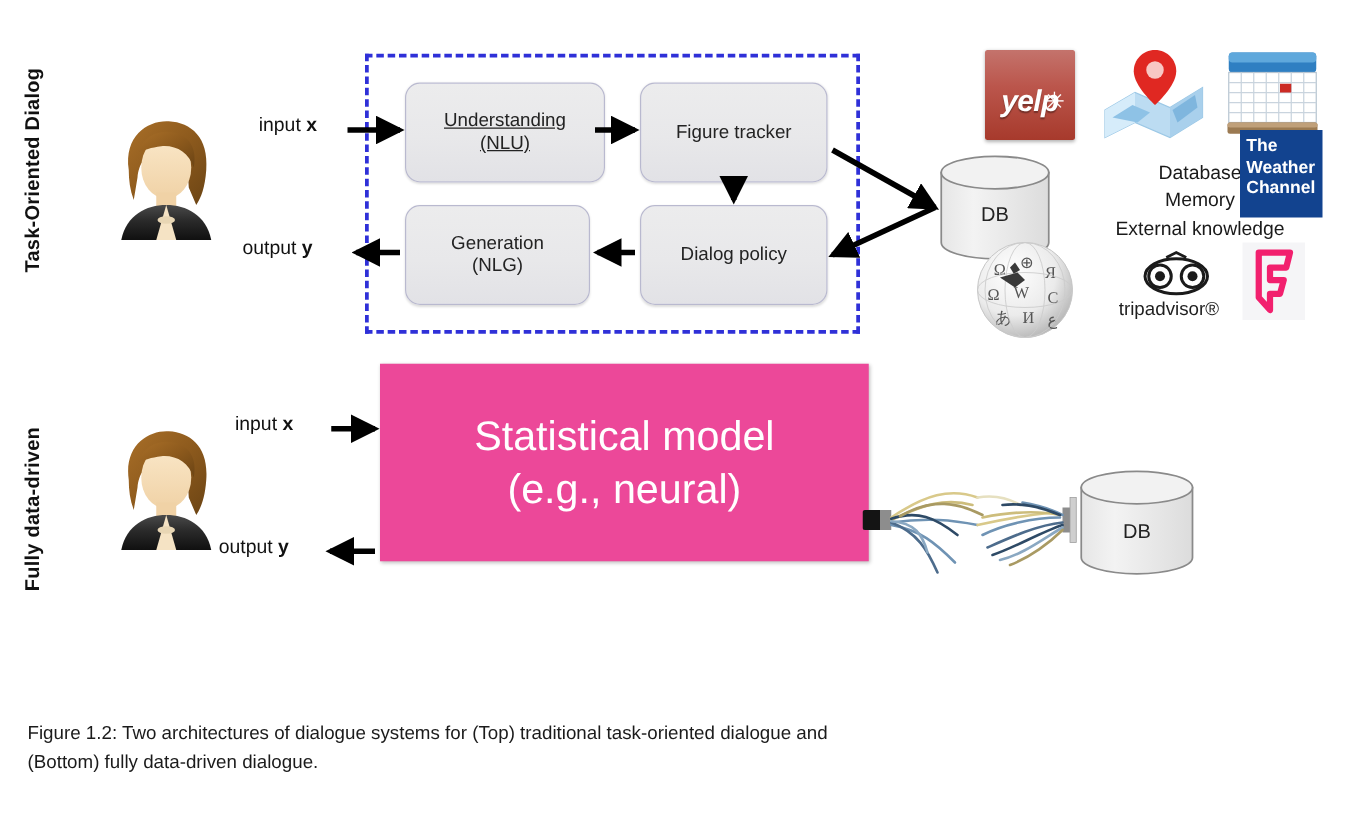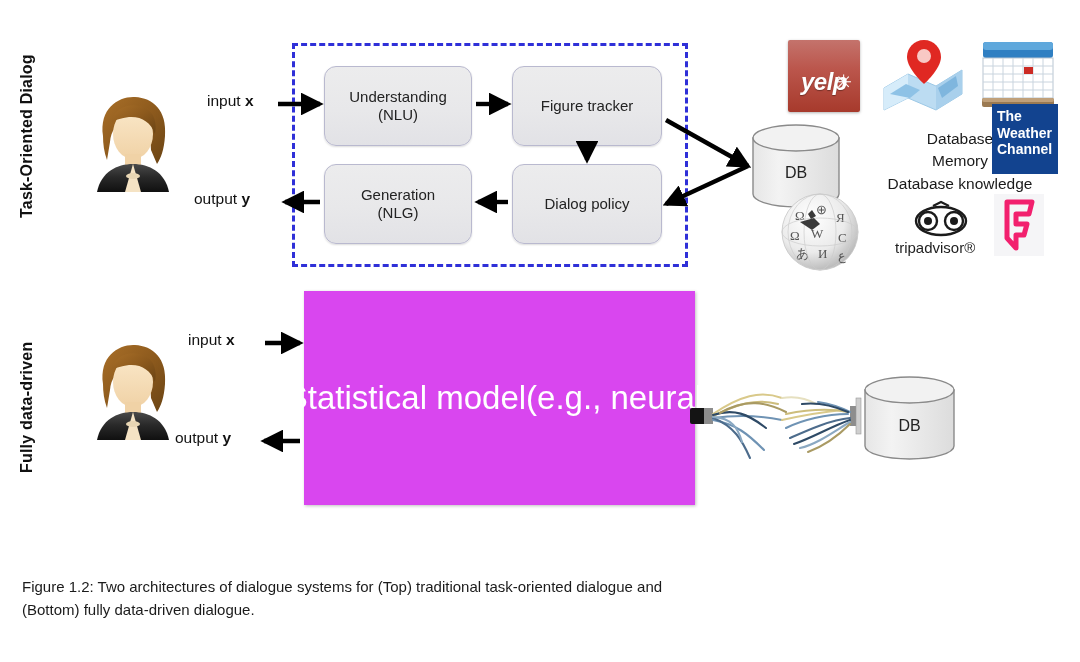--- a/index.html
+++ b/index.html
@@ -82,35 +82,36 @@
     box-shadow: 0 1px 2px rgba(0,0,0,0.14);
     display: flex;
     align-items: center;
     justify-content: center;
     text-align: center;
     color: #232323;
     font-size: 15px;
     line-height: 1.22;
     font-family: "Liberation Sans", sans-serif;
   }
-  #box-nlu    { left: 324px; top: 66px;  width: 148px; height: 80px; }
+  #box-nlu    { left: 324px; top: 66px;  width: 160px; height: 80px; text-decoration: underline; }
   #box-state  { left: 512px; top: 66px;  width: 150px; height: 80px; }
   #box-nlg    { left: 324px; top: 164px; width: 148px; height: 80px; }
   #box-policy { left: 512px; top: 164px; width: 150px; height: 80px; }
   .pbox .l2 { display: block; }
 
   
   #blue-box {
     position: absolute;
     left: 304px;
     top: 291px;
     width: 391px;
-    height: 214px;
-    background: #d946ef;
+    height: 158px;
+    background: #ec4899;
     display: flex;
+    flex-direction: column;
     align-items: center;
     justify-content: center;
     color: #ffffff;
     box-shadow: 1px 1px 3px rgba(0,0,0,0.25);
   }
   #blue-box .bl {
     font-size: 33px;
     line-height: 1.28;
     font-family: "Liberation Sans", sans-serif;
     white-space: nowrap;
@@ -342,21 +343,21 @@
     <svg viewBox="0 0 95 86" width="95" height="86">
       <path d="M3 15 L3 71 A44.5 13 0 0 0 92 71 L92 15 Z" fill="url(#cylg)" stroke="#8a8a8a" stroke-width="1.4"></path>
       <ellipse cx="47.5" cy="15" rx="44.5" ry="13" fill="#f2f2f2" stroke="#8a8a8a" stroke-width="1.4"></ellipse>
     </svg>
     <div class="db-label">DB</div>
   </div>
 
   <div id="knowledge-text">
     <div>Database</div>
     <div>Memory</div>
-    <div>Database knowledge</div>
+    <div>External knowledge</div>
   </div>
 
   <div class="logo" id="logo-yelp">
     <span class="yelp-word">yelp</span>
     <span class="yelp-burst">✳</span>
   </div>
 
   <div class="logo" id="logo-maps">
     <svg viewBox="0 0 86 84" width="86" height="84">
       <path d="M4 56 L28 42 L56 54 L82 38 L82 62 L56 78 L28 66 L4 78 Z" fill="#bcdcf2" stroke="#9cc8e6" stroke-width="1"></path>

